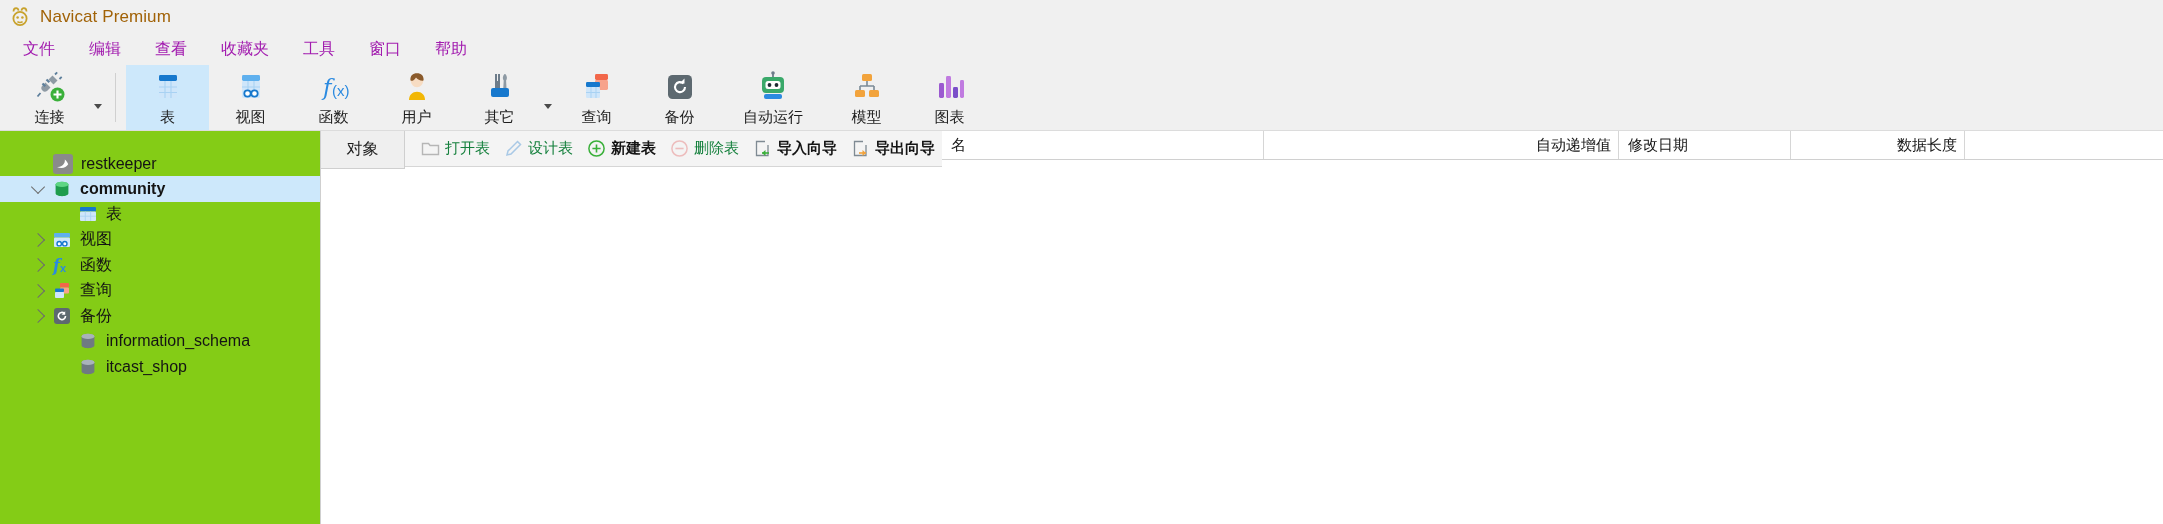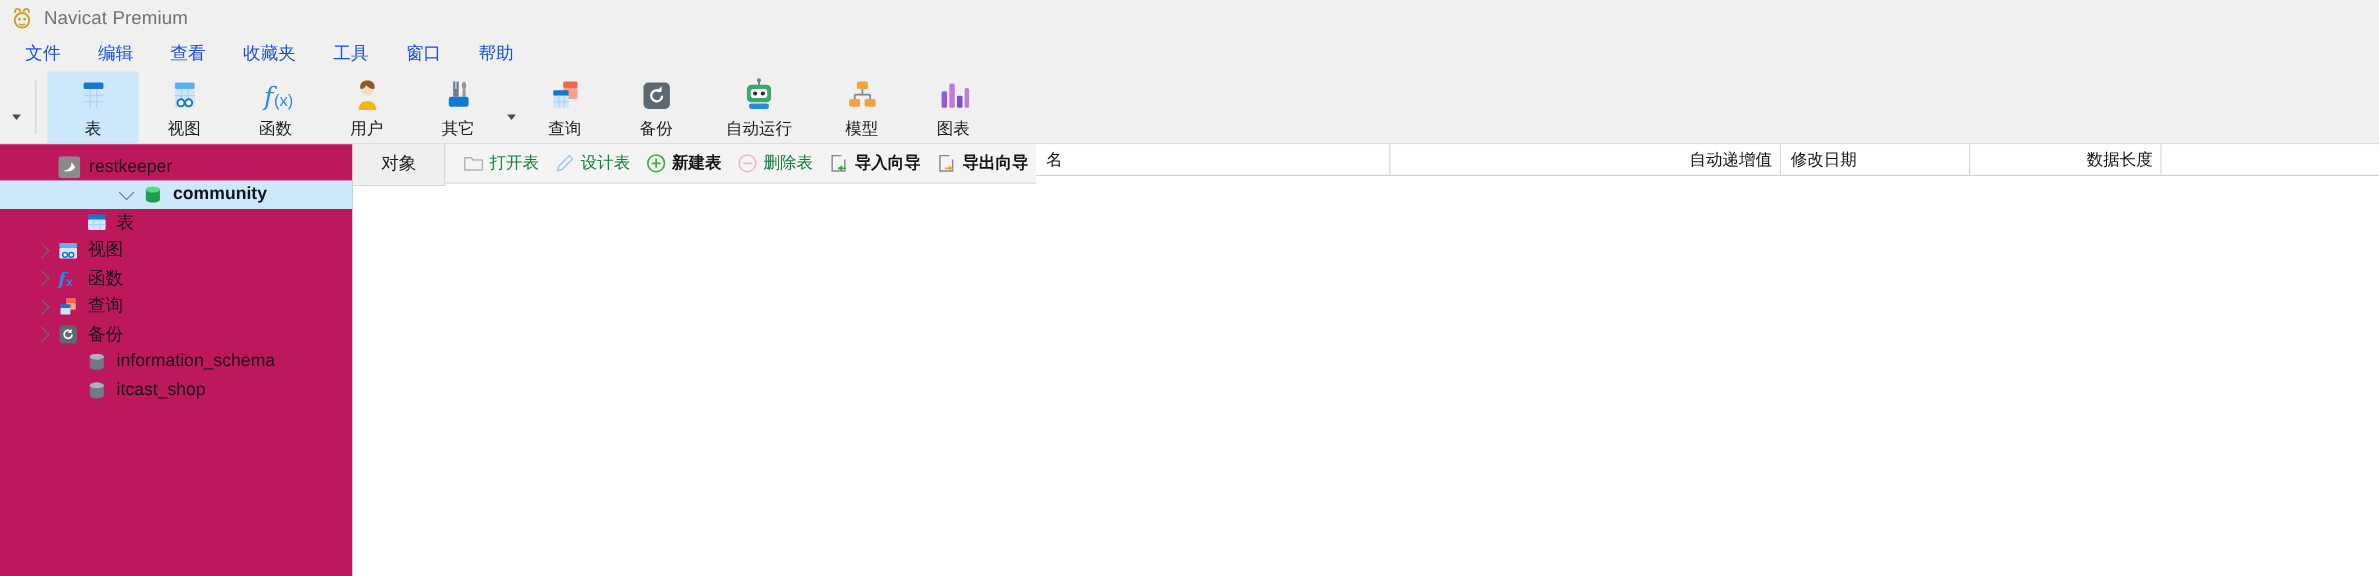--- a/index.html
+++ b/index.html
@@ -20,33 +20,33 @@
   
   .titlebar {
     height: 33px;
     background: #f0f0f0;
     display: flex; align-items: center;
     padding-left: 8px;
     flex: 0 0 33px;
   }
   .titlebar .logo { width: 24px; height: 24px; margin-right: 8px; flex:0 0 24px;}
   .titlebar .apptitle {
-    font-size: 17px; color: #737373; letter-spacing: .1px;
+    font-size: 17px; color: #a16207; letter-spacing: .1px;
   }
 
   
   .menubar {
     height: 32px;
     background: #f0f0f0;
     display: flex; align-items: center;
     padding-left: 6px;
     flex: 0 0 32px;
   }
   .menuitem {
-    font-size: 16px; color: #1d4ed8;
+    font-size: 16px; color: #a21caf;
     padding: 4px 17px;
     cursor: default;
     white-space: nowrap;
   }
 
   
   .ribbon {
     height: 66px;
     background: #f0f0f0;
     border-bottom: 1px solid #dcdcdc;
@@ -91,33 +91,33 @@
     flex: 1 1 auto;
     display: flex;
     min-height: 0;
     background: #ffffff;
   }
 
   
   .sidebar {
     width: 321px;
     flex: 0 0 321px;
-    background: #be185d;
+    background: #84cc16;
     border-right: 1px solid #cfcfcf;
     overflow: hidden;
-    padding-top: 8px;
+    padding-top: 20px;
   }
   .trow {
     height: 25.4px;
     display: flex; align-items: center;
     font-size: 16px; color: #141414;
     white-space: nowrap;
     cursor: default;
   }
-  .trow.sel { background: #cde8fb; justify-content: center; }
+  .trow.sel { background: #cde8fb; }
   .trow .tw { width: 26px; flex: 0 0 26px; display:flex; align-items:center; justify-content:center; }
   .trow .tico { width: 22px; flex: 0 0 22px; margin-right: 7px; display:flex;align-items:center;justify-content:center;}
   .chev {
     width: 10px; height: 10px;
     border-right: 1.7px solid #6d6d6d;
     border-bottom: 1.7px solid #6d6d6d;
   }
   .chev.right { transform: rotate(-45deg); }
   .chev.down  { transform: rotate(45deg); margin-bottom:4px; }
 
@@ -203,20 +203,35 @@
     <div class="menuitem">编辑</div>
     <div class="menuitem">查看</div>
     <div class="menuitem">收藏夹</div>
     <div class="menuitem">工具</div>
     <div class="menuitem">窗口</div>
     <div class="menuitem">帮助</div>
   </div>
 
   <div class="ribbon">
 
+    <div class="tbtn">
+      <span class="ic">
+        <svg width="34" height="34" viewBox="0 0 34 34">
+          <g fill="#8e9aa4">
+            <path d="M19.5 5.5l5 5-4 4-5-5z"></path>
+            <path d="M12.5 12.5l5 5-3.5 3.5a3.6 3.6 0 0 1-5-5z"></path>
+          </g>
+          <path d="M7.5 23l-3 3.5M22 4.5l2.2-2.2M26.5 9l2.2-2.2" stroke="#5d7f9c" stroke-width="1.8" fill="none"></path>
+          <path d="M13.5 9.5l2.8 2.8M9.5 13.5l2.8 2.8" stroke="#5d7f9c" stroke-width="2.2" fill="none"></path>
+          <circle cx="24.5" cy="24.5" r="7" fill="#3ab03a"></circle>
+          <path d="M24.5 20.5v8M20.5 24.5h8" stroke="#fff" stroke-width="2.1"></path>
+        </svg>
+      </span>
+      <span class="lbl">连接</span>
+    </div>
     <div class="caret-after">
         <i></i>
       </div>
 
 
     <div class="tb-sep"></div>
 
     <div class="tbtn active">
       <span class="ic">
         <svg width="34" height="34" viewBox="0 0 34 34">

